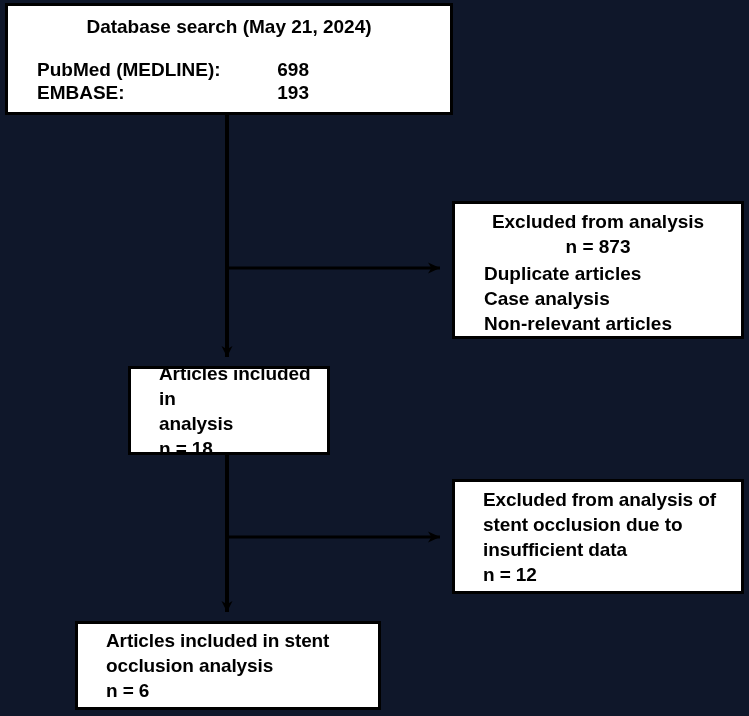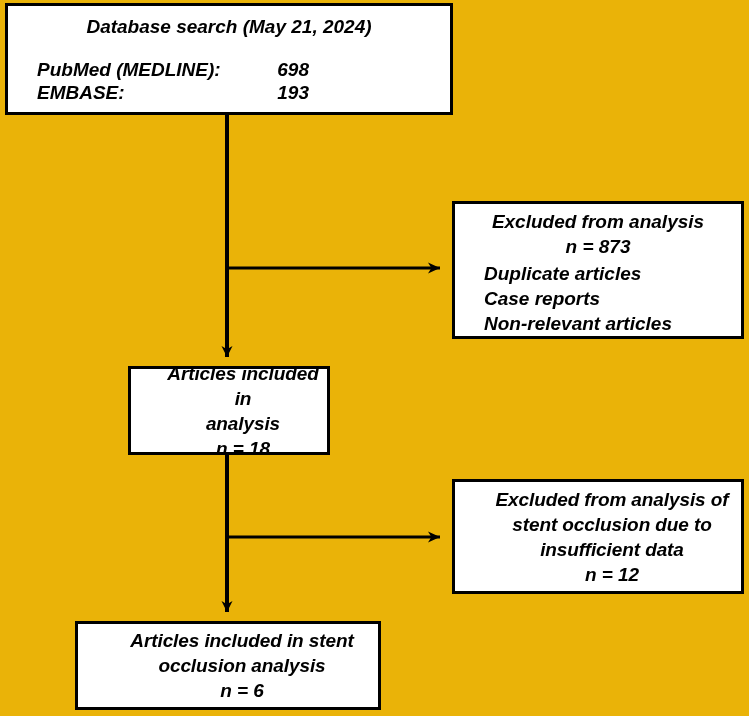--- a/index.html
+++ b/index.html
@@ -4,45 +4,43 @@
 <style>
   html, body {
     margin: 0;
     padding: 0;
     background: #ffffff;
   }
   #flow-root {
     position: relative;
     width: 749px;
     height: 716px;
-    background: #eab308;
+    background: #0f172a;
     font-family: "Liberation Sans", sans-serif;
     color: #000000;
     overflow: hidden;
-    font-style: italic;
   }
   #flow-svg {
     position: absolute;
     left: 0;
     top: 0;
     width: 749px;
     height: 716px;
   }
   .node {
     position: absolute;
     box-sizing: border-box;
     border: 3px solid #000000;
     background: #ffffff;
     display: flex;
     flex-direction: column;
     justify-content: center;
     z-index: 2;
   }
   .ctext {
-    text-align: center;
     font-weight: bold;
     font-size: 19px;
     line-height: 25px;
     letter-spacing: -0.1px;
     padding-left: 28px;
   }
   
   #node-database-search {
     left: 5px;
     top: 3px;
@@ -160,21 +158,21 @@
         <span class="db-count">193</span>
       </div>
     </div>
   </div>
 
   <div class="node" id="node-excluded-primary">
     <div class="hdr">Excluded from analysis</div>
     <div class="hdr">n = 873</div>
     <div class="reason-list">
       <div class="reason-item">Duplicate articles</div>
-      <div class="reason-item">Case reports</div>
+      <div class="reason-item">Case analysis</div>
       <div class="reason-item">Non-relevant articles</div>
     </div>
   </div>
 
   <div class="node" id="node-included-analysis">
     <div class="ctext">Articles included in</div>
     <div class="ctext">analysis</div>
     <div class="ctext">n = 18</div>
   </div>
 

